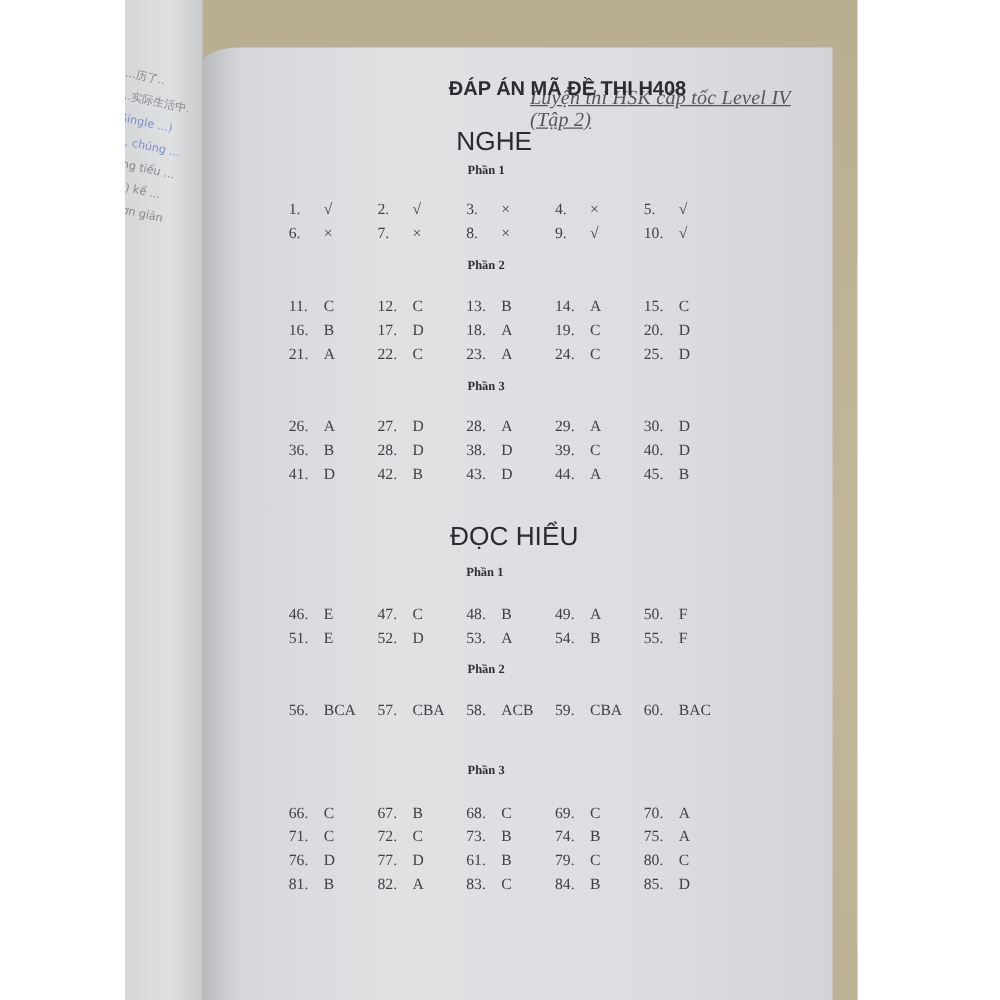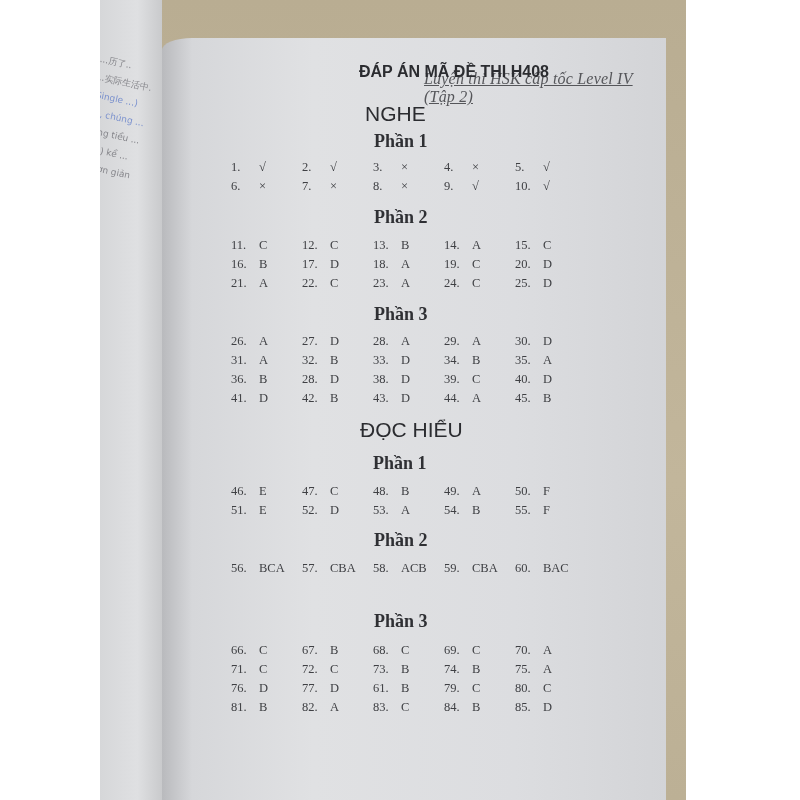--- a/index.html
+++ b/index.html
@@ -40,21 +40,21 @@
   .title {
     position: absolute; left: 197px; top: 25px;
     font-family: "Liberation Sans", sans-serif; font-weight: bold;
     font-size: 16px; color: #2b2c30;
   }
   .section-title {
     position: absolute; font-family: "Liberation Sans", sans-serif;
     font-weight: normal; font-size: 21px; color: #2b2c30;
   }
   .part-title {
-    position: absolute; font-weight: bold; font-size: 18px; color: #2f3034;
+    position: absolute; font-weight: bold; font-size: 10px; color: #2f3034;
   }
   .grid { position: absolute; left: 69px; }
   .row { display: flex; height: 19px; }
   .cell {
     width: 71px; font-size: 12.5px; color: #3f4044; white-space: nowrap;
   }
   .cell .num { display: inline-block; min-width: 24px; }
   .cell .ans { margin-left: 4px; }
 </style>
 </head>
@@ -126,27 +126,20 @@
     <div class="part-title" style="left:212px; top:266px;">Phần 3</div>
     <div class="grid" style="top:296px;">
         <div class="row">
           <div class="cell"><span class="num">26.</span><span class="ans">A</span></div>
           <div class="cell"><span class="num">27.</span><span class="ans">D</span></div>
           <div class="cell"><span class="num">28.</span><span class="ans">A</span></div>
           <div class="cell"><span class="num">29.</span><span class="ans">A</span></div>
           <div class="cell"><span class="num">30.</span><span class="ans">D</span></div>
         </div>
         <div class="row">
-          <div class="cell"><span class="num">31.</span><span class="ans">A</span></div>
-          <div class="cell"><span class="num">32.</span><span class="ans">B</span></div>
-          <div class="cell"><span class="num">33.</span><span class="ans">D</span></div>
-          <div class="cell"><span class="num">34.</span><span class="ans">B</span></div>
-          <div class="cell"><span class="num">35.</span><span class="ans">A</span></div>
-        </div>
-        <div class="row">
           <div class="cell"><span class="num">36.</span><span class="ans">B</span></div>
           <div class="cell"><span class="num">28.</span><span class="ans">D</span></div>
           <div class="cell"><span class="num">38.</span><span class="ans">D</span></div>
           <div class="cell"><span class="num">39.</span><span class="ans">C</span></div>
           <div class="cell"><span class="num">40.</span><span class="ans">D</span></div>
         </div>
         <div class="row">
           <div class="cell"><span class="num">41.</span><span class="ans">D</span></div>
           <div class="cell"><span class="num">42.</span><span class="ans">B</span></div>
           <div class="cell"><span class="num">43.</span><span class="ans">D</span></div>

